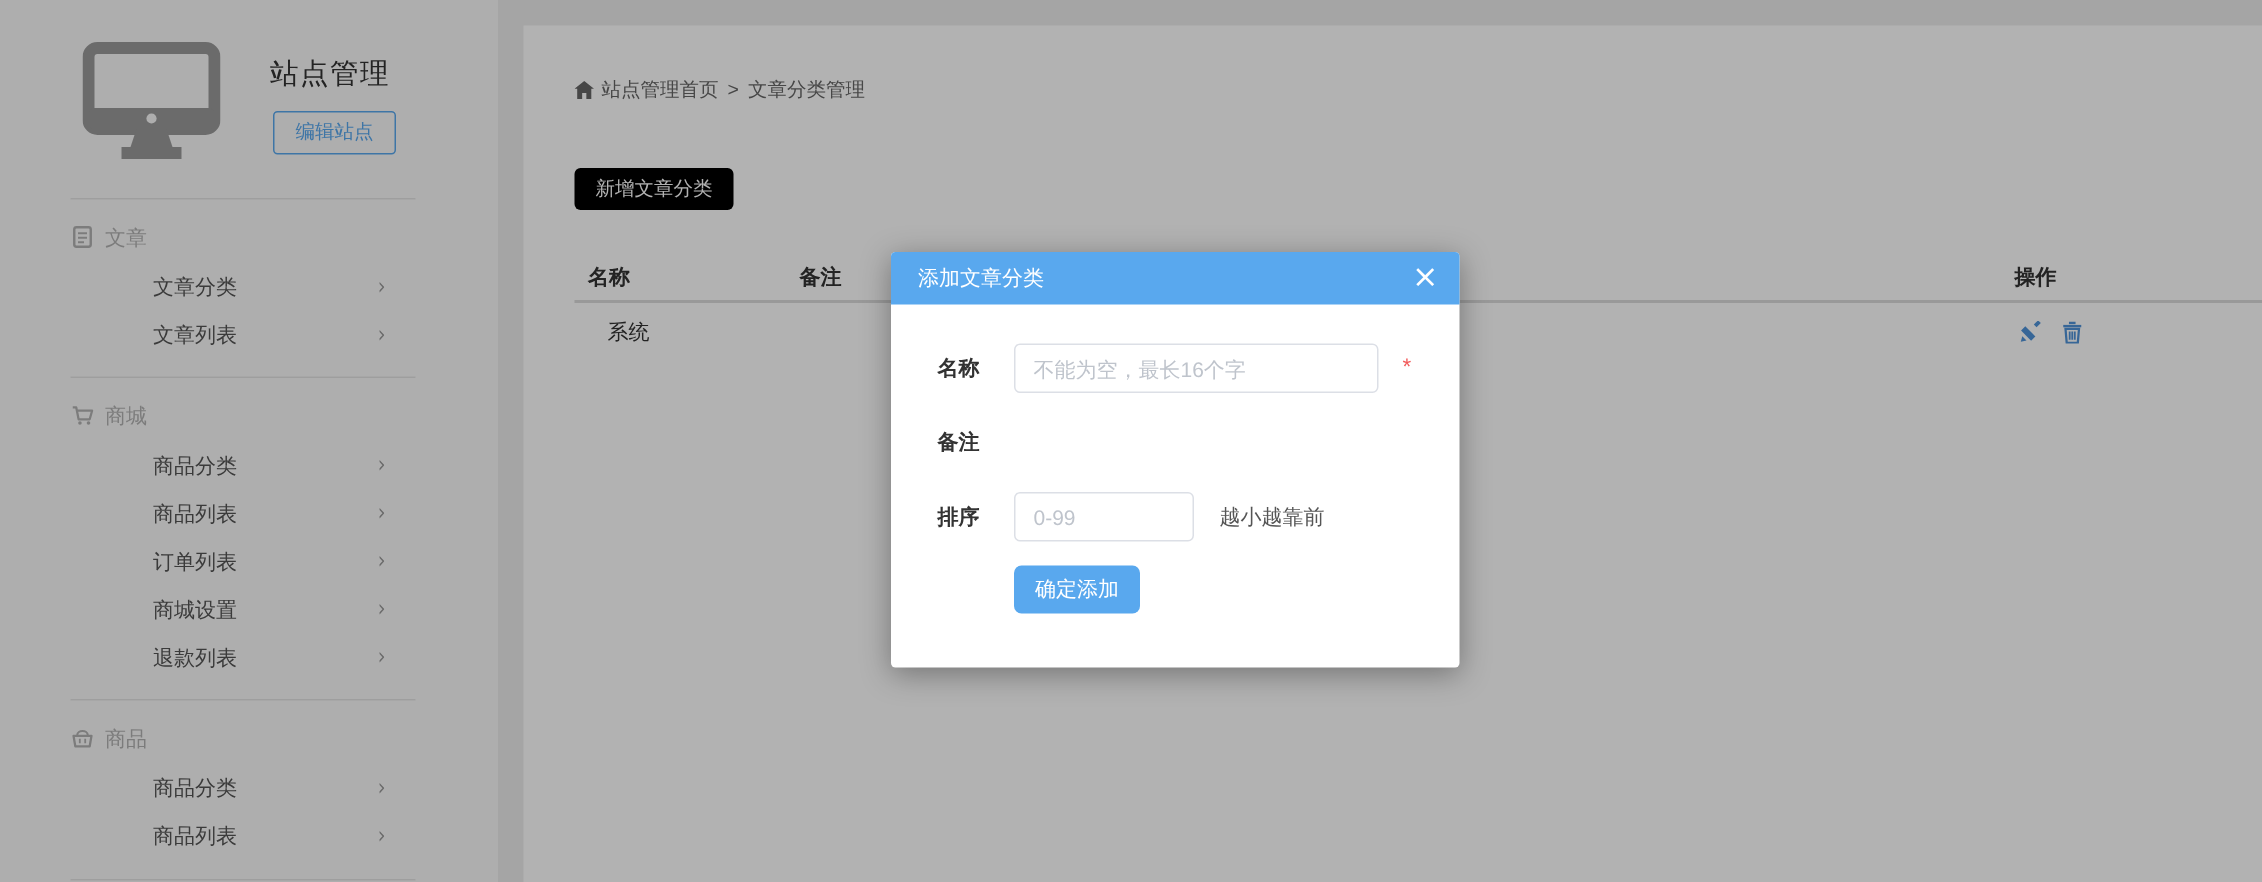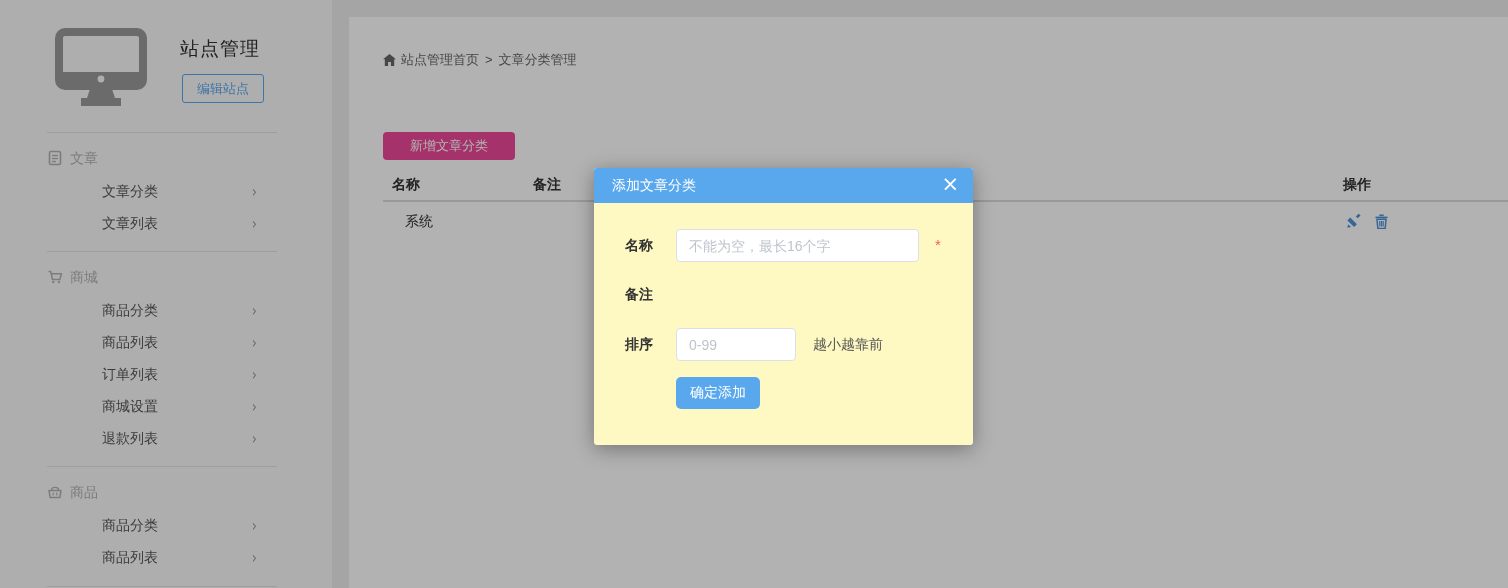--- a/index.html
+++ b/index.html
@@ -7,50 +7,50 @@
     font-family:"Liberation Sans","DejaVu Sans",sans-serif; background:#ececec; }
   .stage { position:relative; width:1508px; height:436px; }
 
   
   .sidebar { position:absolute; left:0; top:0; width:332px; height:588px; background:#fafafa; }
   .site-header { position:absolute; left:0; top:0; width:332px; height:132px; }
   .monitor-icon { position:absolute; left:55px; top:28px; }
   .site-title { position:absolute; left:180px; top:36px; font-size:19px; color:#333; letter-spacing:1px; }
   .edit-site-btn { position:absolute; left:182px; top:74px; width:82px; height:29px;
     background:transparent; border:1px solid #59a8ee; border-radius:3px; color:#59a8ee;
-    font-size:13px; line-height:27px; text-align:center; cursor:pointer; }
+    font-size:13px; line-height:27px; text-align:center; cursor:pointer;font-family:Liberation Mono, monospace; }
   .sb-divider { position:absolute; left:47px; width:230px; height:1px; background:#e3e3e3; }
   .sec-label { position:absolute; left:70px; font-size:14px; color:#b2b2b2; }
   .sec-icon { position:absolute; left:47px; width:16px; height:16px; color:#b2b2b2; }
   .sb-item { position:absolute; left:47px; width:230px; height:22px; cursor:pointer; }
   .sb-item .txt { position:absolute; left:23px; top:0; font-size:14px; color:#555;margin-left:32px; }
   .sb-item .chev { position:absolute; right:20px; top:1px; font-size:13px; color:#999;
     transform:scaleY(1.2); font-family:"DejaVu Sans",sans-serif; }
 
   
   .content-panel { position:absolute; left:349px; top:17px; width:1159px; height:571px; background:#ffffff; }
   .breadcrumb { position:absolute; left:383px; top:51px; font-size:13px; color:#666; }
   .home-icon { display:inline-block; vertical-align:-2px; margin-right:5px; color:#666; }
   .crumb-sep { margin:0 6px; color:#666; }
-  .add-btn { position:absolute; left:383px; top:112px; height:28px; padding:0 27px;
-    background:#ec4899; border:none; border-radius:4px; color:#fff; font-size:13px;
-    line-height:28px; cursor:pointer;margin-top:20px; }
+  .add-btn { position:absolute; left:383px; top:112px; height:28px; padding:0 14px;
+    background:#000000; border:none; border-radius:4px; color:#fff; font-size:13px;
+    line-height:28px; cursor:pointer; }
   .th { position:absolute; top:176px; font-size:14px; font-weight:bold; color:#333; }
   .th-name { left:392px; } .th-remark { left:533px; } .th-action { left:1343px; }
   .thead-line { position:absolute; left:383px; top:200px; width:1125px; height:2px; background:#dcdcdc; }
   .td-name { position:absolute; left:392px; top:213px; font-size:14px; color:#333;margin-left:13px; }
   .td-partial { position:absolute; left:964px; top:212px; font-size:15px; color:#333; }
   .row-action { position:absolute; top:214px; width:15px; height:15px; color:#4f93d8; cursor:pointer; }
   .act-edit { left:1346px; } .act-del { left:1374px; }
 
   
   .overlay { position:absolute; left:0; top:0; width:1508px; height:588px;
     background:rgba(0,0,0,0.30); z-index:10; }
   .modal { position:absolute; left:594px; top:168px; width:379px; height:277px;
-    background:#fef9c3; border-radius:3px; box-shadow:0 4px 20px rgba(0,0,0,0.35); z-index:20; }
+    background:#ffffff; border-radius:3px; box-shadow:0 4px 20px rgba(0,0,0,0.35); z-index:20; }
   .modal-header { position:absolute; left:0; top:0; width:100%; height:35px;
     background:#59a8ee; border-radius:3px 3px 0 0; }
   .modal-title { position:absolute; left:18px; top:9px; font-size:14px; color:#fff; }
   .modal-close { position:absolute; right:14px; top:4px; font-size:21px; color:#fff;
     cursor:pointer; font-family:"DejaVu Sans",sans-serif; }
   .f-label { position:absolute; left:31px; font-size:14px; font-weight:bold; color:#333; }
   .f-input { position:absolute; left:82px; height:33px; border:1px solid #dcdfe6;
     border-radius:4px; font-size:14px; color:#333; padding:0 12px; outline:none; background:#fff;
     font-family:"Liberation Sans","DejaVu Sans",sans-serif; }
   .f-input::placeholder { color:#bfc4cc; opacity:1; }

